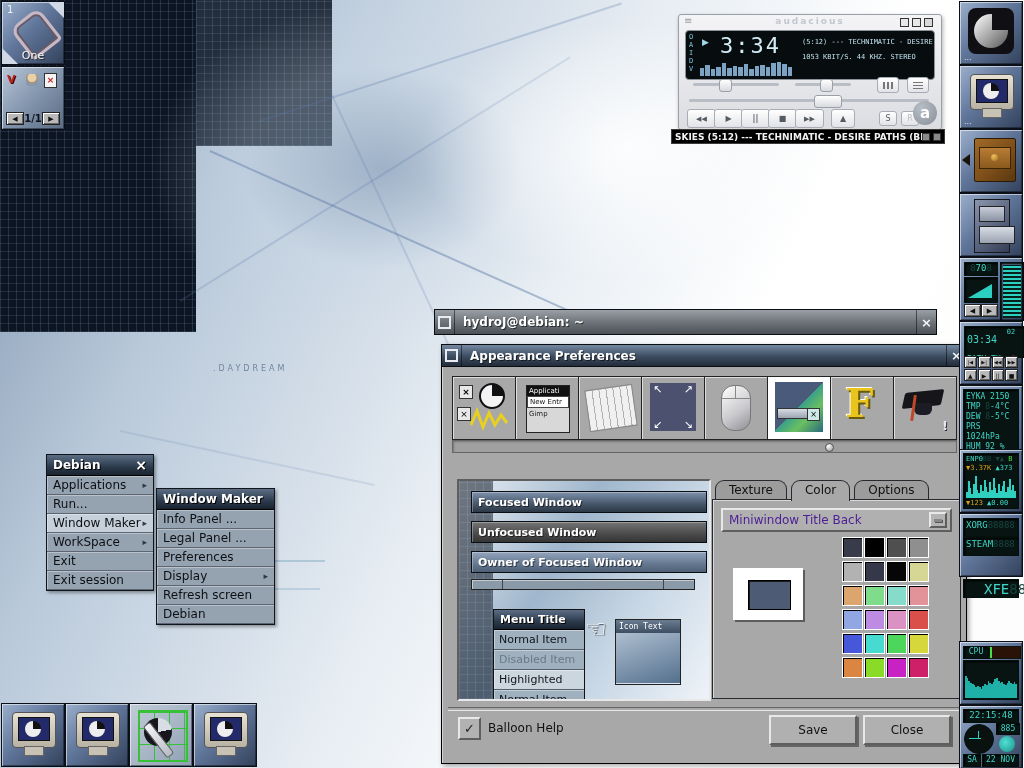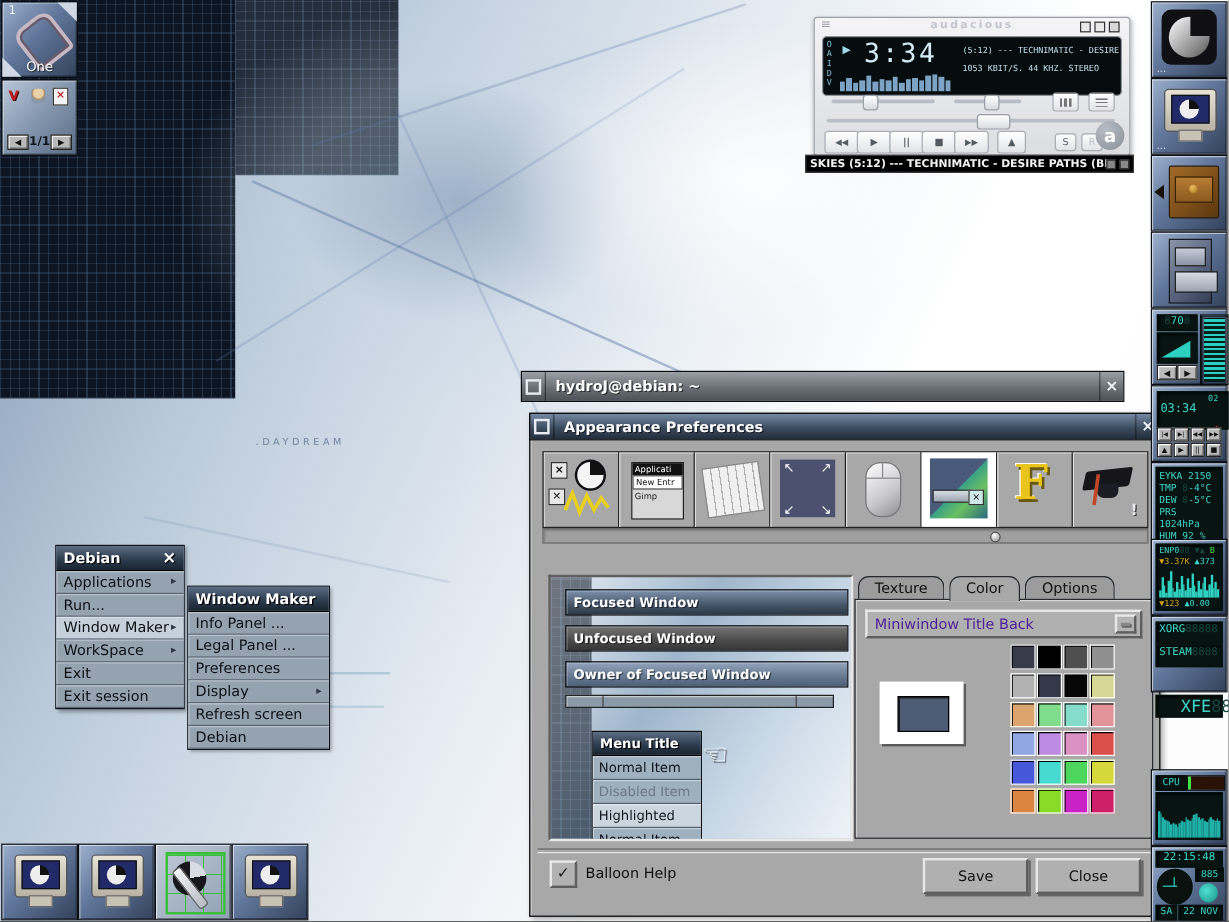--- a/index.html
+++ b/index.html
@@ -297,20 +297,26 @@
             <span>Disabled Item</span>
           </div>
         <div class="pmenu-item" style="background:#ccd6de;">
             <span>Highlighted</span>
           </div>
         <div class="pmenu-item">
             <span>Normal Item</span>
           </div>
       </div>
       <span class="abs" style="left:126px;top:134px;font-size:24px;color:#fff;text-shadow:1px 1px 1px #222;">☜</span>
+      <div class="abs" style="left:156px;top:138px;width:64px;height:64px;border:1px solid #222;">
+        <div style="height:13px;background:linear-gradient(#6a7c92,#3e4e62);display:flex;align-items:center;">
+          <span style="color:#fff;font-size:8px;padding-left:3px;font-family:'DejaVu Sans Mono',monospace;">Icon Text</span>
+        </div>
+        <div style="height:50px;background:linear-gradient(160deg,#aebfd0,#54708e);"></div>
+      </div>
     </div>
 
     <div class="abs" style="left:273px;top:135px;display:flex;align-items:flex-start;">
       <span class="tab">Texture</span>
       <span class="tab active">Color</span>
       <span class="tab">Options</span>
     </div>
     <div class="abs" style="left:270px;top:154px;width:247px;height:198px;border:1px solid #26292e;box-shadow:inset 1px 1px 0 #d8d8d8;background:#a8a8a8;">
       <div class="abs raised" style="left:8px;top:8px;width:227px;height:20px;background:#b0b0b0;display:flex;align-items:center;">
         <span style="font-size:12px;color:#4c1d95;padding-left:6px;flex:1;">Miniwindow Title Back</span>

